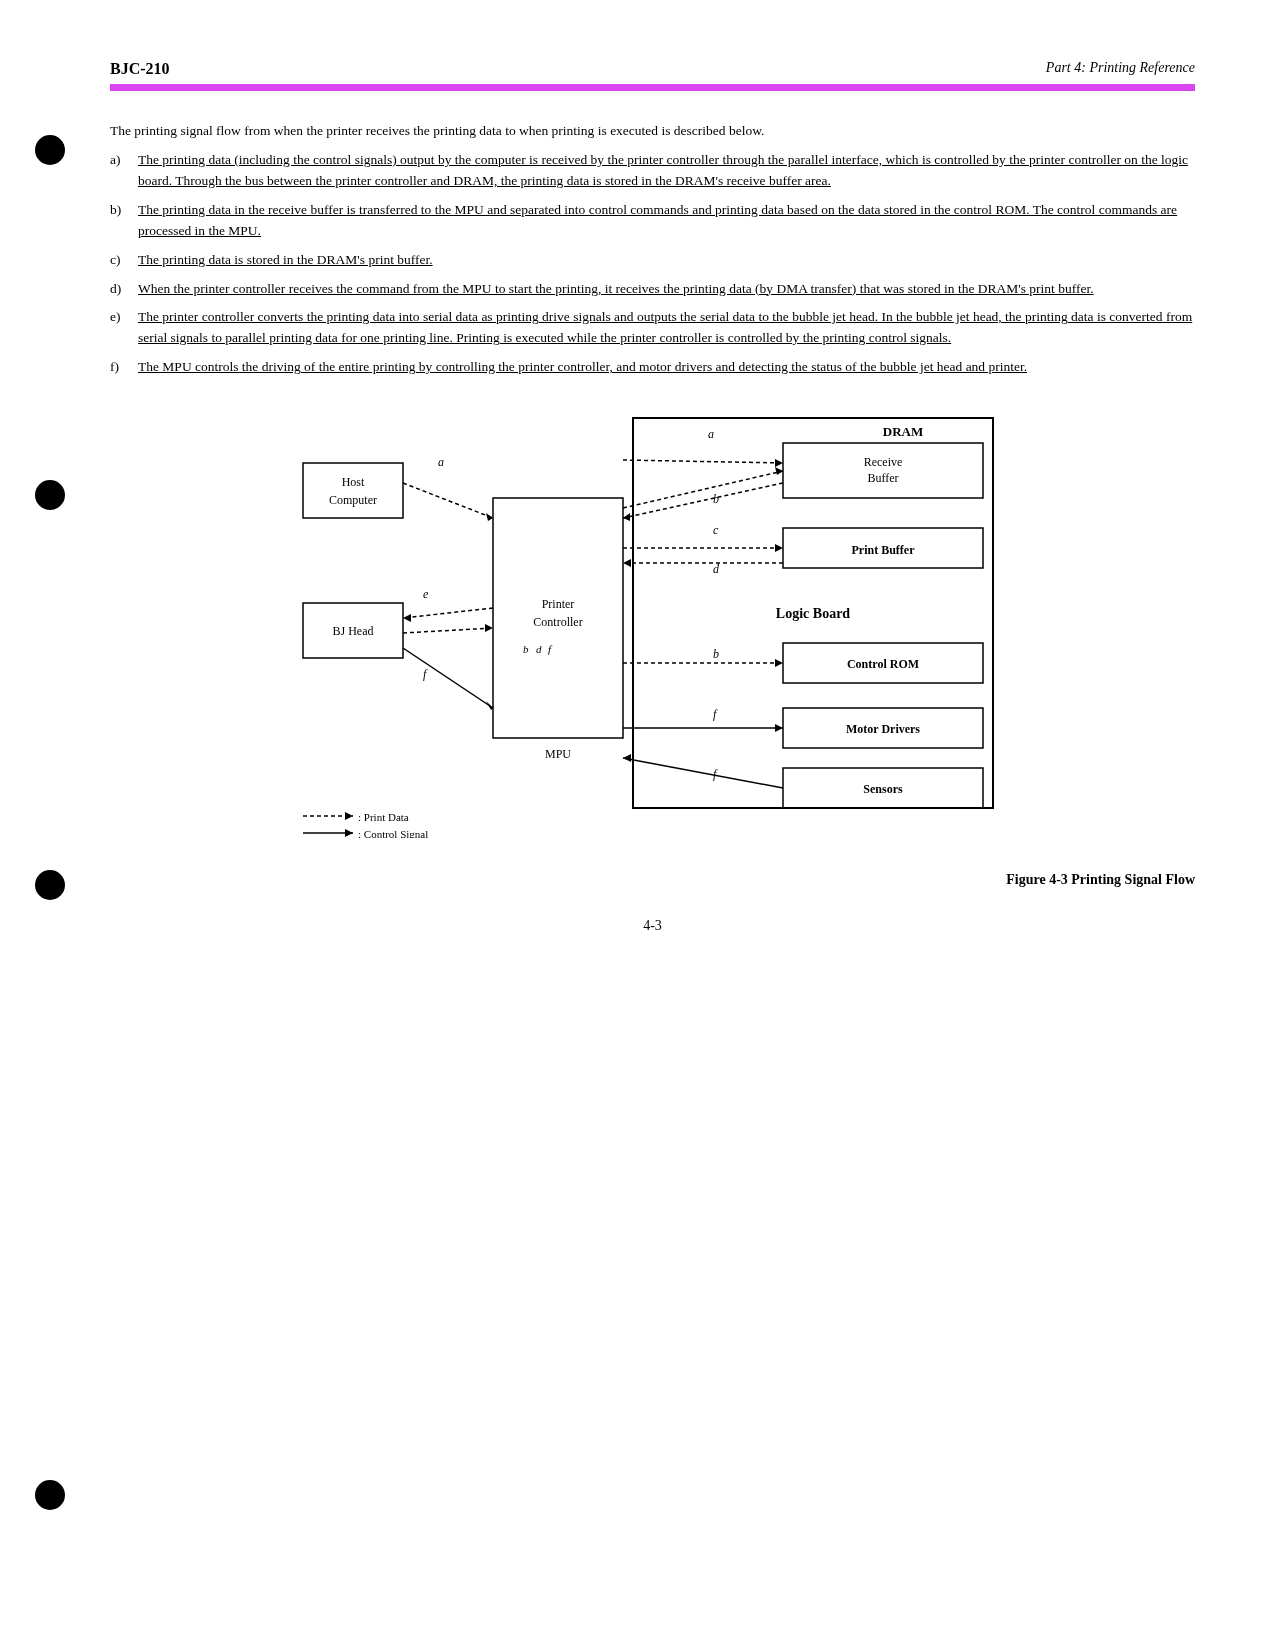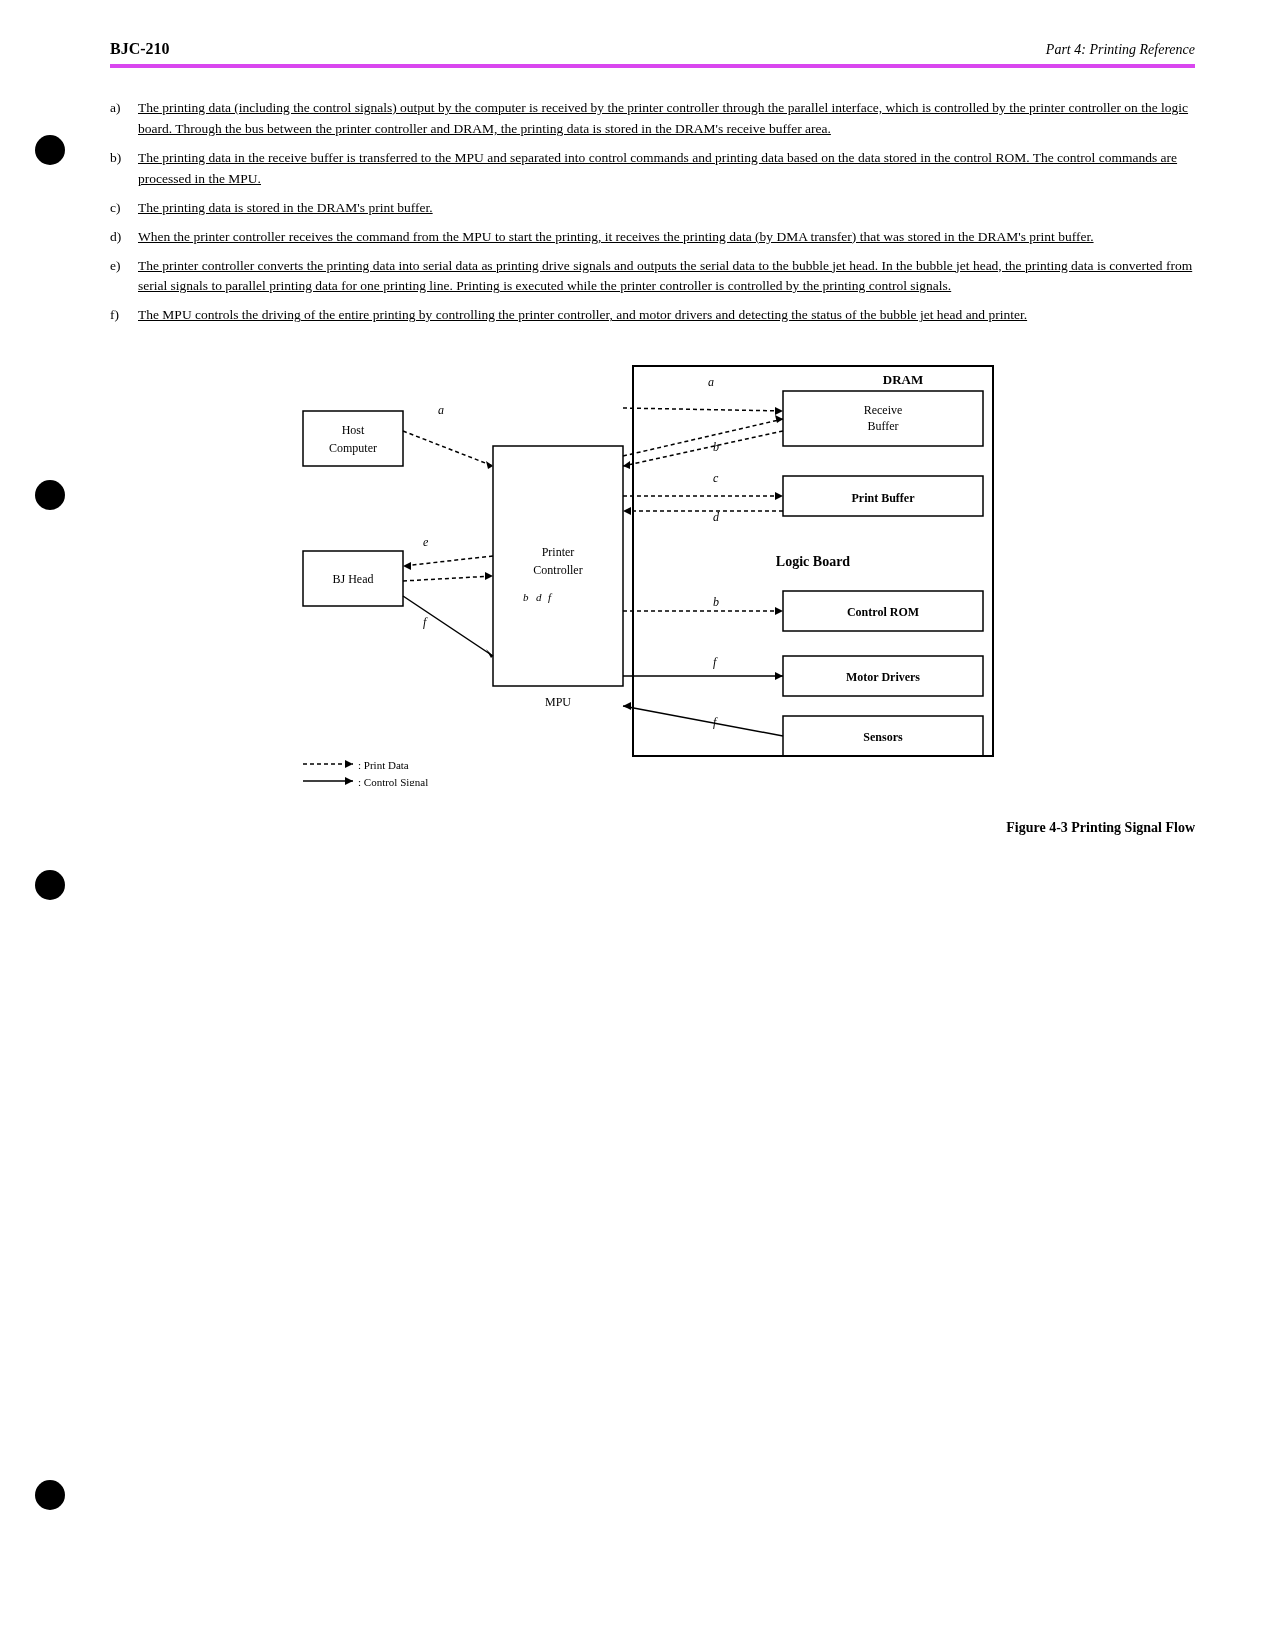--- a/index.html
+++ b/index.html
@@ -17,24 +17,24 @@
       width: 1275px;
       min-height: 1650px;
       padding: 40px 80px 60px 110px;
       position: relative;
     }
 
     
     .header {
       display: flex;
       justify-content: space-between;
-      align-items: flex-end;
-      border-bottom: 4px solid #d946ef;
+      border-bottom: 7px solid #d946ef;
       padding-bottom: 6px;
       margin-bottom: 30px;
+      margin-top: 20px;
     }
     .header-left {
       font-size: 16px;
       font-weight: bold;
     }
     .header-right {
       font-size: 14px;
       font-style: italic;
     }
 
@@ -114,20 +114,21 @@
   <div class="bullet-circle" style="top: 480px;"></div>
   <div class="bullet-circle" style="top: 870px;"></div>
   <div class="bullet-circle" style="top: 1480px;"></div>
 
   <div class="header">
     <div class="header-left">BJC-210</div>
     <div class="header-right">Part 4: Printing Reference</div>
   </div>
 
 
+  <div class="body-text">The printing signal flow from when the printer receives the printing data to when printing is executed is described below.</div>
 
   <div>
     <div class="list-item">
       <span class="list-label">a)</span>
       <span class="list-content">The printing data (including the control signals) output by the computer is received by the printer controller through the parallel interface, which is controlled by the printer controller on the logic board. Through the bus between the printer controller and DRAM, the printing data is stored in the DRAM's receive buffer area.</span>
     </div>
     <div class="list-item">
       <span class="list-label">b)</span>
       <span class="list-content">The printing data in the receive buffer is transferred to the MPU and separated into control commands and printing data based on the data stored in the control ROM. The control commands are processed in the MPU.</span>
     </div>
@@ -246,14 +247,15 @@
 
       <line x1="10" y1="425" x2="60" y2="425" stroke="#000" stroke-width="1.5"></line>
       <polygon points="60,425 52,421 52,429" fill="#000"></polygon>
       <text x="65" y="430" font-family="Times New Roman, serif" font-size="11">: Control Signal</text>
 
     </svg>
   </div>
 
   <div class="figure-caption">Figure 4-3 Printing Signal Flow</div>
 
+  <div class="page-number">4-3</div>
 
 </div>
 
 </body></html>

